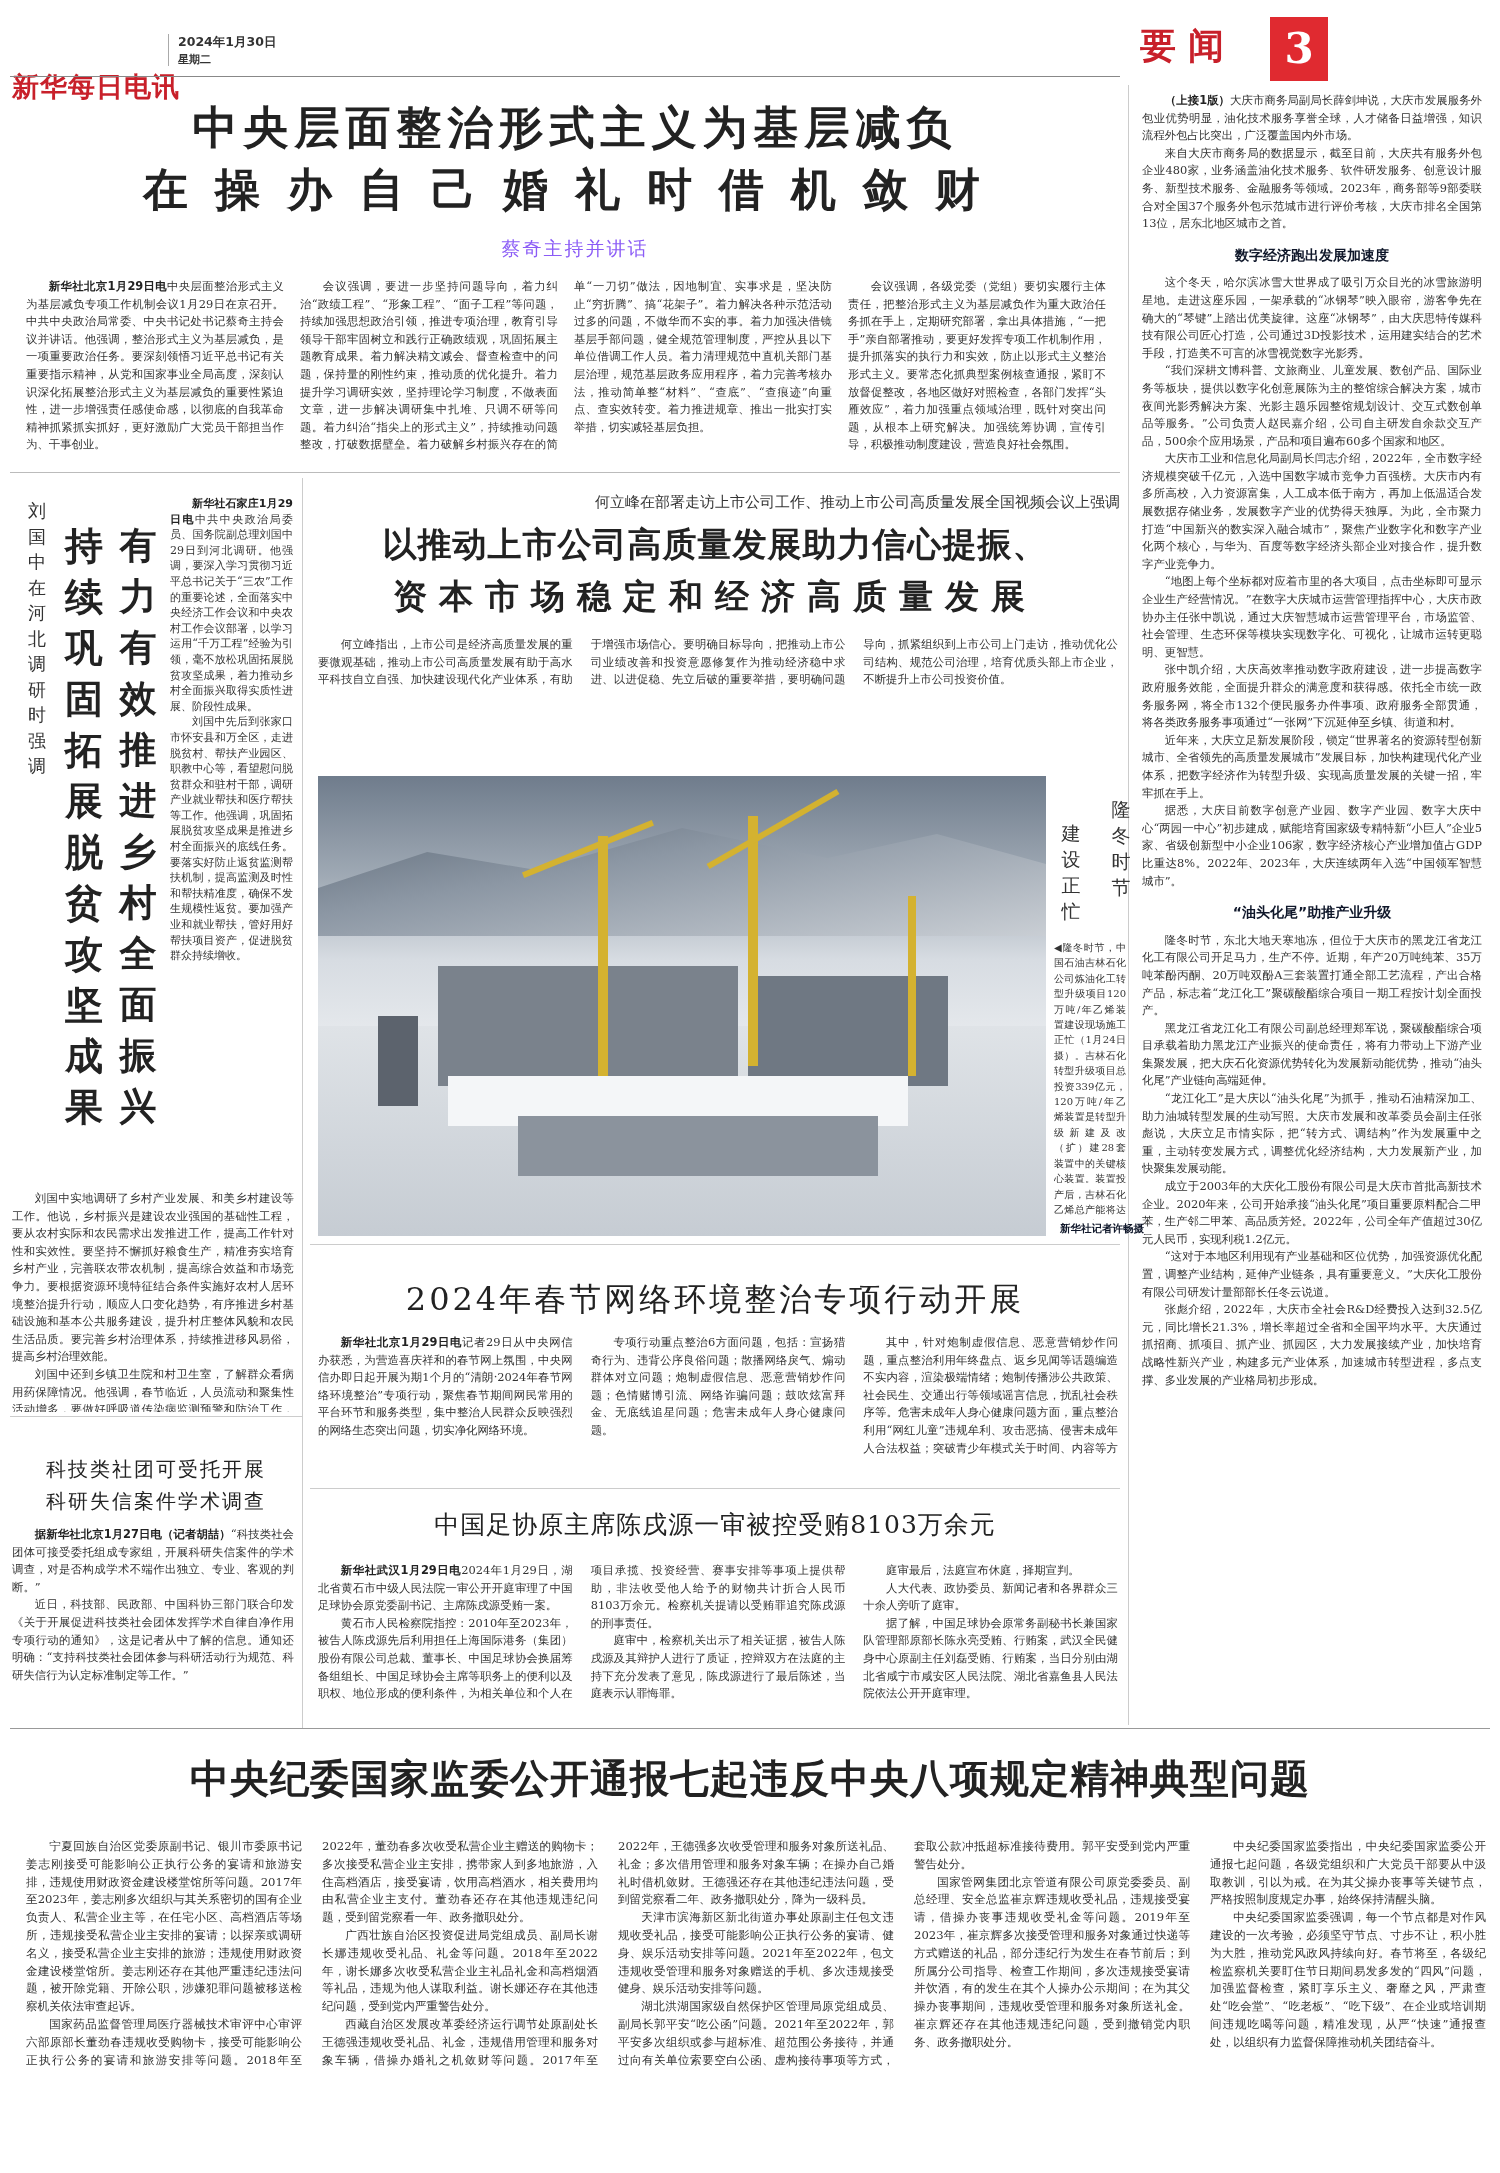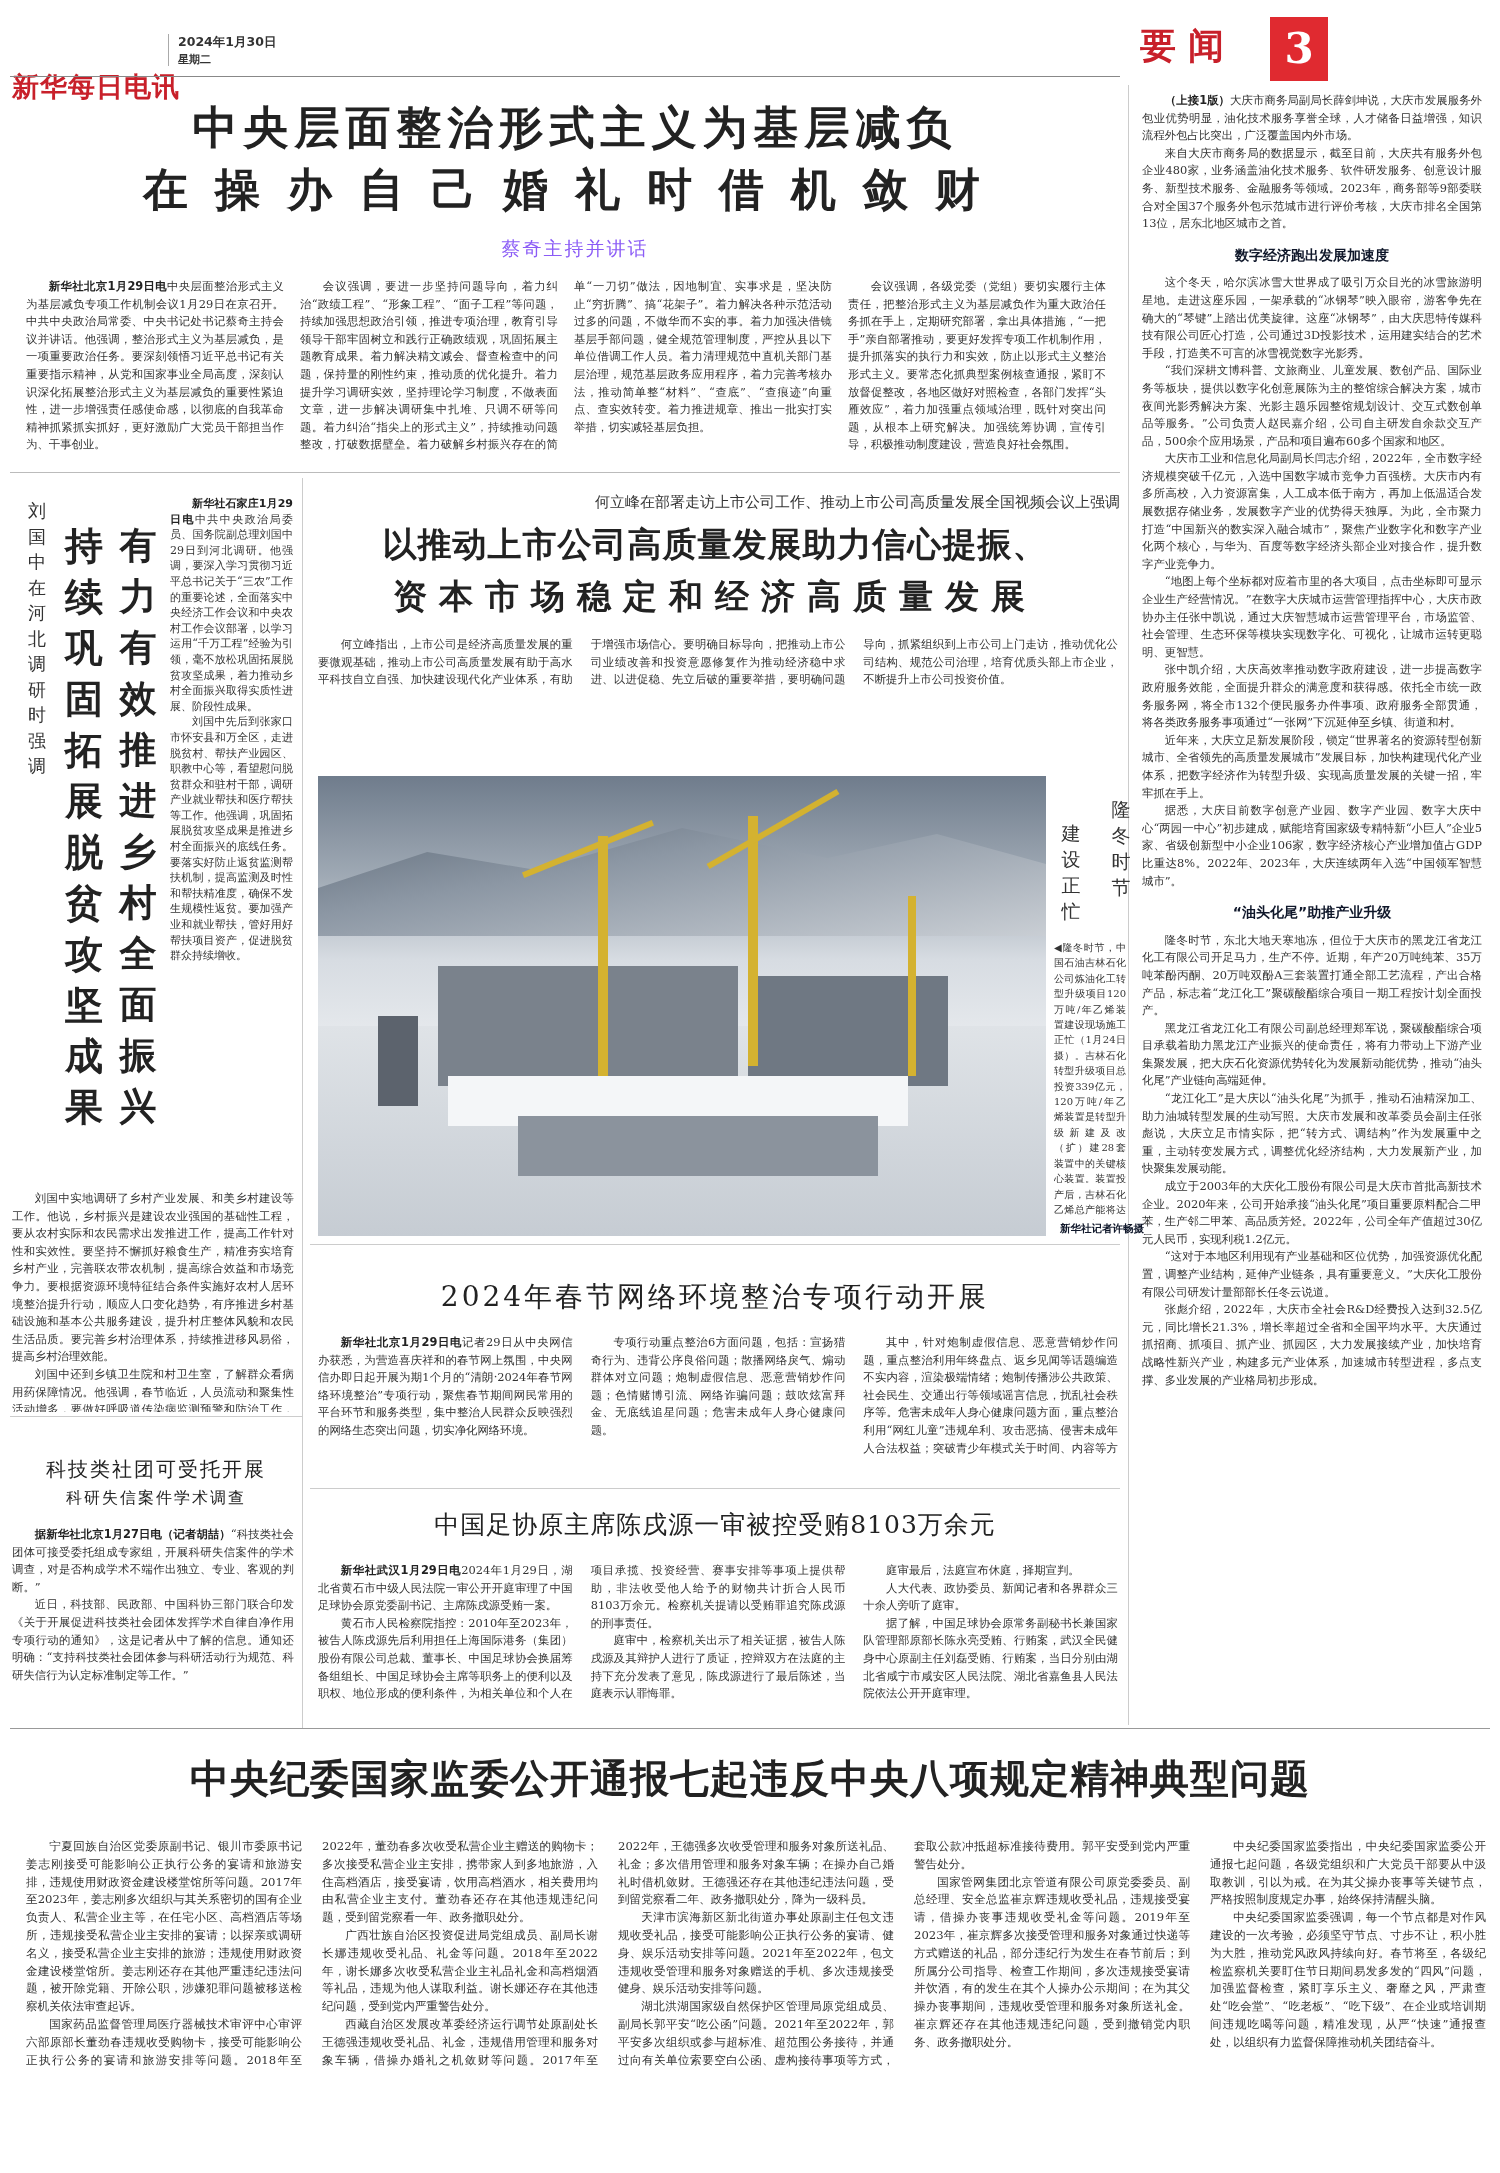--- a/index.html
+++ b/index.html
@@ -101,31 +101,31 @@
   <div class="crane" style="left:590px;top:120px;width:8px;height:180px;"></div>
   <div class="snow" style="left:130px;top:300px;width:460px;height:50px;"></div>
   <div class="tower" style="left:200px;top:340px;width:360px;height:60px;background:#8b939d;"></div>
 </div>
 <div class="abs headline" style="left:1110px;top:796px;width:22px;font-weight:normal;font-size:19px;line-height:26px;color:#333;word-break:break-all;">隆冬时节</div>
 <div class="abs headline" style="left:1060px;top:820px;width:22px;font-weight:normal;font-size:19px;line-height:26px;color:#333;word-break:break-all;">建设正忙</div>
 <div class="abs body-text" style="left:1054px;top:940px;width:72px;height:280px;font-size:10px;line-height:15.4px;">◀隆冬时节，中国石油吉林石化公司炼油化工转型升级项目120万吨/年乙烯装置建设现场施工正忙（1月24日摄）。吉林石化转型升级项目总投资339亿元，120万吨/年乙烯装置是转型升级新建及改（扩）建28套装置中的关键核心装置。装置投产后，吉林石化乙烯总产能将达190万吨/年，乙烯产能和化工规模达到国内先进水平。</div>
 <div class="abs hl" style="left:1060px;top:1222px;font-size:10.5px;">新华社记者许畅摄</div>
 <div class="rule-h" style="left:310px;top:1244px;width:810px;background:#ccc;"></div>
 
-<div class="abs headline" style="left:310px;top:1278px;width:810px;font-size:28px;font-weight:normal;letter-spacing:3px;">2024年春节网络环境整治专项行动开展</div>
+<div class="abs headline" style="left:310px;top:1278px;width:810px;font-size:32px;font-weight:normal;letter-spacing:3px;">2024年春节网络环境整治专项行动开展</div>
 <div class="abs body-text" style="left:318px;top:1334px;width:800px;height:140px;column-count:3;column-gap:18px;">
   <p><b>新华社北京1月29日电</b><span>记者29日从中央网信办获悉，为营造喜庆祥和的春节网上氛围，中央网信办即日起开展为期1个月的“清朗·2024年春节网络环境整治”专项行动，聚焦春节期间网民常用的平台环节和服务类型，集中整治人民群众反映强烈的网络生态突出问题，切实净化网络环境。</span></p>
   <p>专项行动重点整治6方面问题，包括：宣扬猎奇行为、违背公序良俗问题；散播网络戾气、煽动群体对立问题；炮制虚假信息、恶意营销炒作问题；色情赌博引流、网络诈骗问题；鼓吹炫富拜金、无底线追星问题；危害未成年人身心健康问题。</p>
   <p>其中，针对炮制虚假信息、恶意营销炒作问题，重点整治利用年终盘点、返乡见闻等话题编造不实内容，渲染极端情绪；炮制传播涉公共政策、社会民生、交通出行等领域谣言信息，扰乱社会秩序等。危害未成年人身心健康问题方面，重点整治利用“网红儿童”违规牟利、攻击恶搞、侵害未成年人合法权益；突破青少年模式关于时间、内容等方面的限制要求，向未成年人特别是农村留守儿童推送低俗诱导沉迷的产品功能等。</p>
 </div>
 <div class="rule-h" style="left:310px;top:1488px;width:810px;background:#ccc;"></div>
 
 <div class="rule-h" style="left:10px;top:1416px;width:292px;background:#ccc;"></div>
 <div class="abs headline" style="left:10px;top:1456px;width:292px;font-size:20px;font-weight:normal;letter-spacing:2px;">科技类社团可受托开展</div>
-<div class="abs headline" style="left:10px;top:1488px;width:292px;font-size:16px;font-weight:normal;letter-spacing:2px;">科研失信案件学术调查</div>
+<div class="abs headline" style="left:10px;top:1488px;width:292px;font-size:20px;font-weight:normal;letter-spacing:2px;">科研失信案件学术调查</div>
 <div class="abs body-text" style="left:12px;top:1526px;width:282px;height:192px;">
   <p><b>据新华社北京1月27日电（记者胡喆）</b><span>“科技类社会团体可接受委托组成专家组，开展科研失信案件的学术调查，对是否构成学术不端作出独立、专业、客观的判断。”</span></p>
   <p>近日，科技部、民政部、中国科协三部门联合印发《关于开展促进科技类社会团体发挥学术自律自净作用专项行动的通知》，这是记者从中了解的信息。通知还明确：“支持科技类社会团体参与科研活动行为规范、科研失信行为认定标准制定等工作。”</p>
 </div>
 
 <div class="abs headline" style="left:310px;top:1508px;width:810px;font-size:25px;font-weight:normal;letter-spacing:1px;">中国足协原主席陈戌源一审被控受贿8103万余元</div>
 <div class="abs body-text" style="left:318px;top:1562px;width:800px;height:156px;column-count:3;column-gap:18px;">
   <p><b>新华社武汉1月29日电</b><span>2024年1月29日，湖北省黄石市中级人民法院一审公开开庭审理了中国足球协会原党委副书记、主席陈戌源受贿一案。</span></p>
   <p>黄石市人民检察院指控：2010年至2023年，被告人陈戌源先后利用担任上海国际港务（集团）股份有限公司总裁、董事长、中国足球协会换届筹备组组长、中国足球协会主席等职务上的便利以及职权、地位形成的便利条件，为相关单位和个人在项目承揽、投资经营、赛事安排等事项上提供帮助，非法收受他人给予的财物共计折合人民币8103万余元。检察机关提请以受贿罪追究陈戌源的刑事责任。</p>
   <p>庭审中，检察机关出示了相关证据，被告人陈戌源及其辩护人进行了质证，控辩双方在法庭的主持下充分发表了意见，陈戌源进行了最后陈述，当庭表示认罪悔罪。</p>

